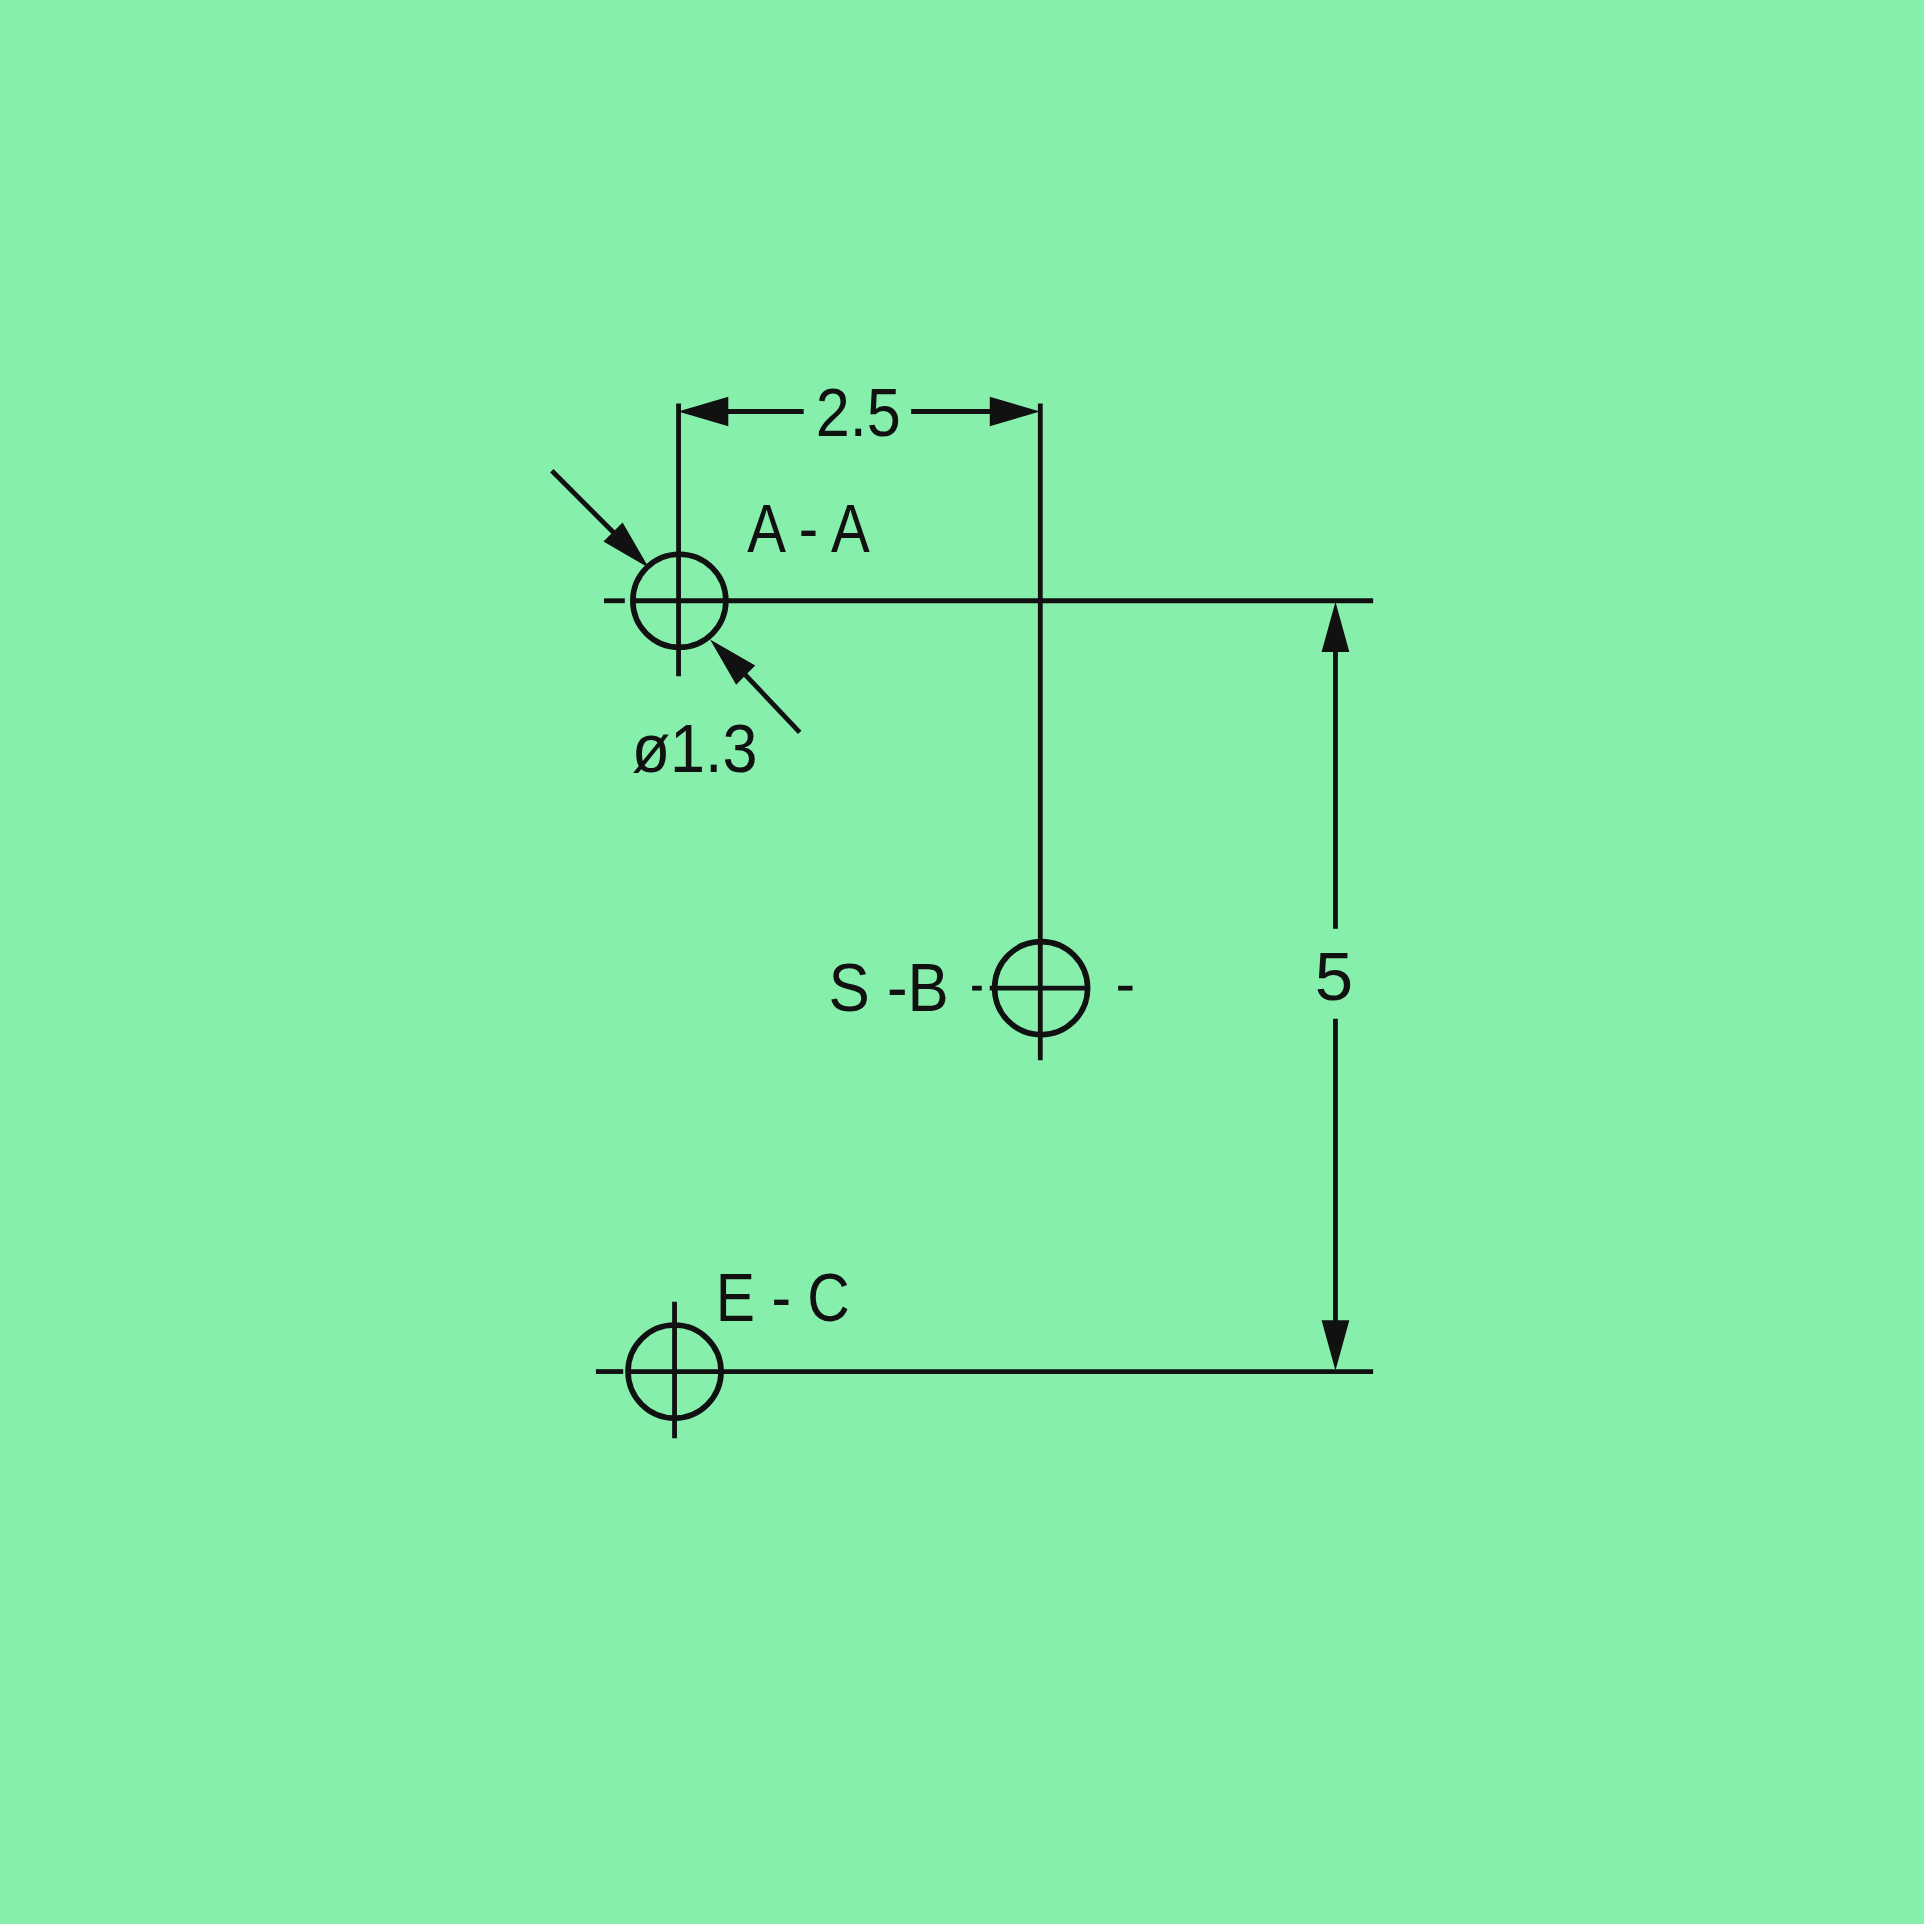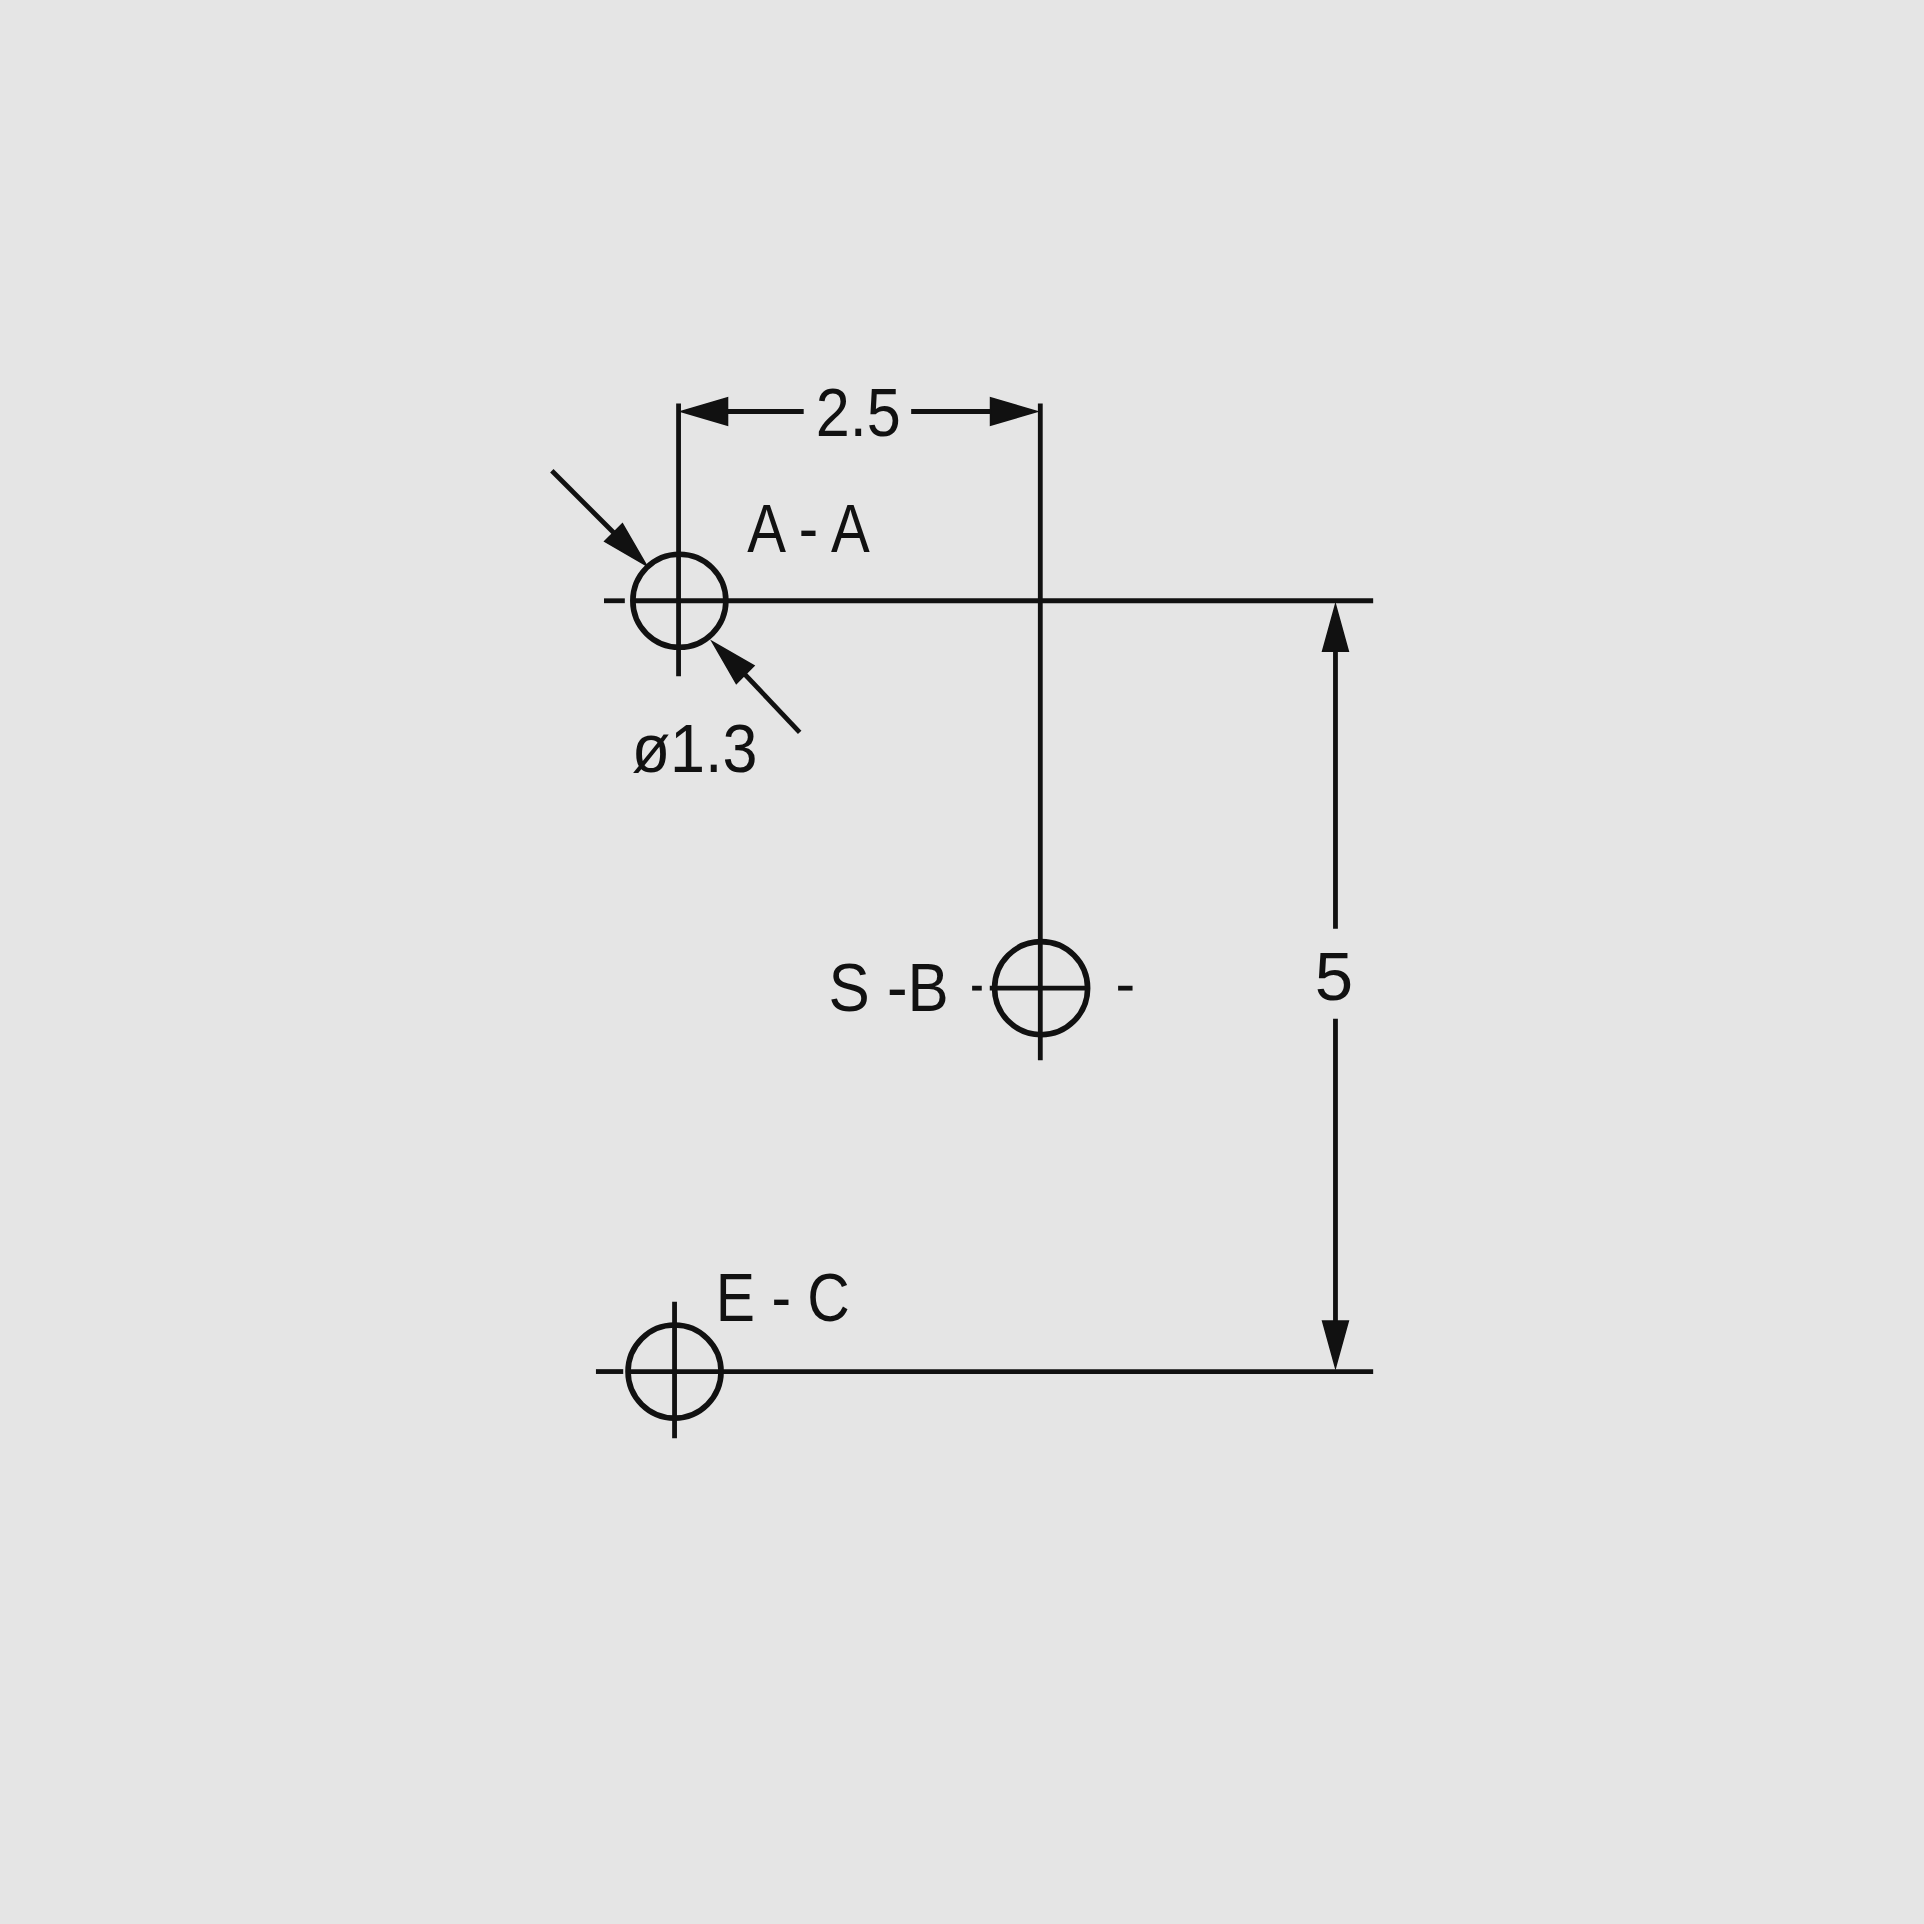--- a/index.html
+++ b/index.html
@@ -4,21 +4,21 @@
 <style>
   html, body {
     margin: 0;
     padding: 0;
     background: #ffffff;
   }
   .canvas-wrap {
     position: relative;
     width: 1925px;
     height: 1925px;
-    background: #e5e5e5;
+    background: #86efac;
     overflow: hidden;
   }
   svg {
     display: block;
     width: 1925px;
     height: 1925px;
   }
   .stroke {
     stroke: #111111;
     stroke-width: 6;

